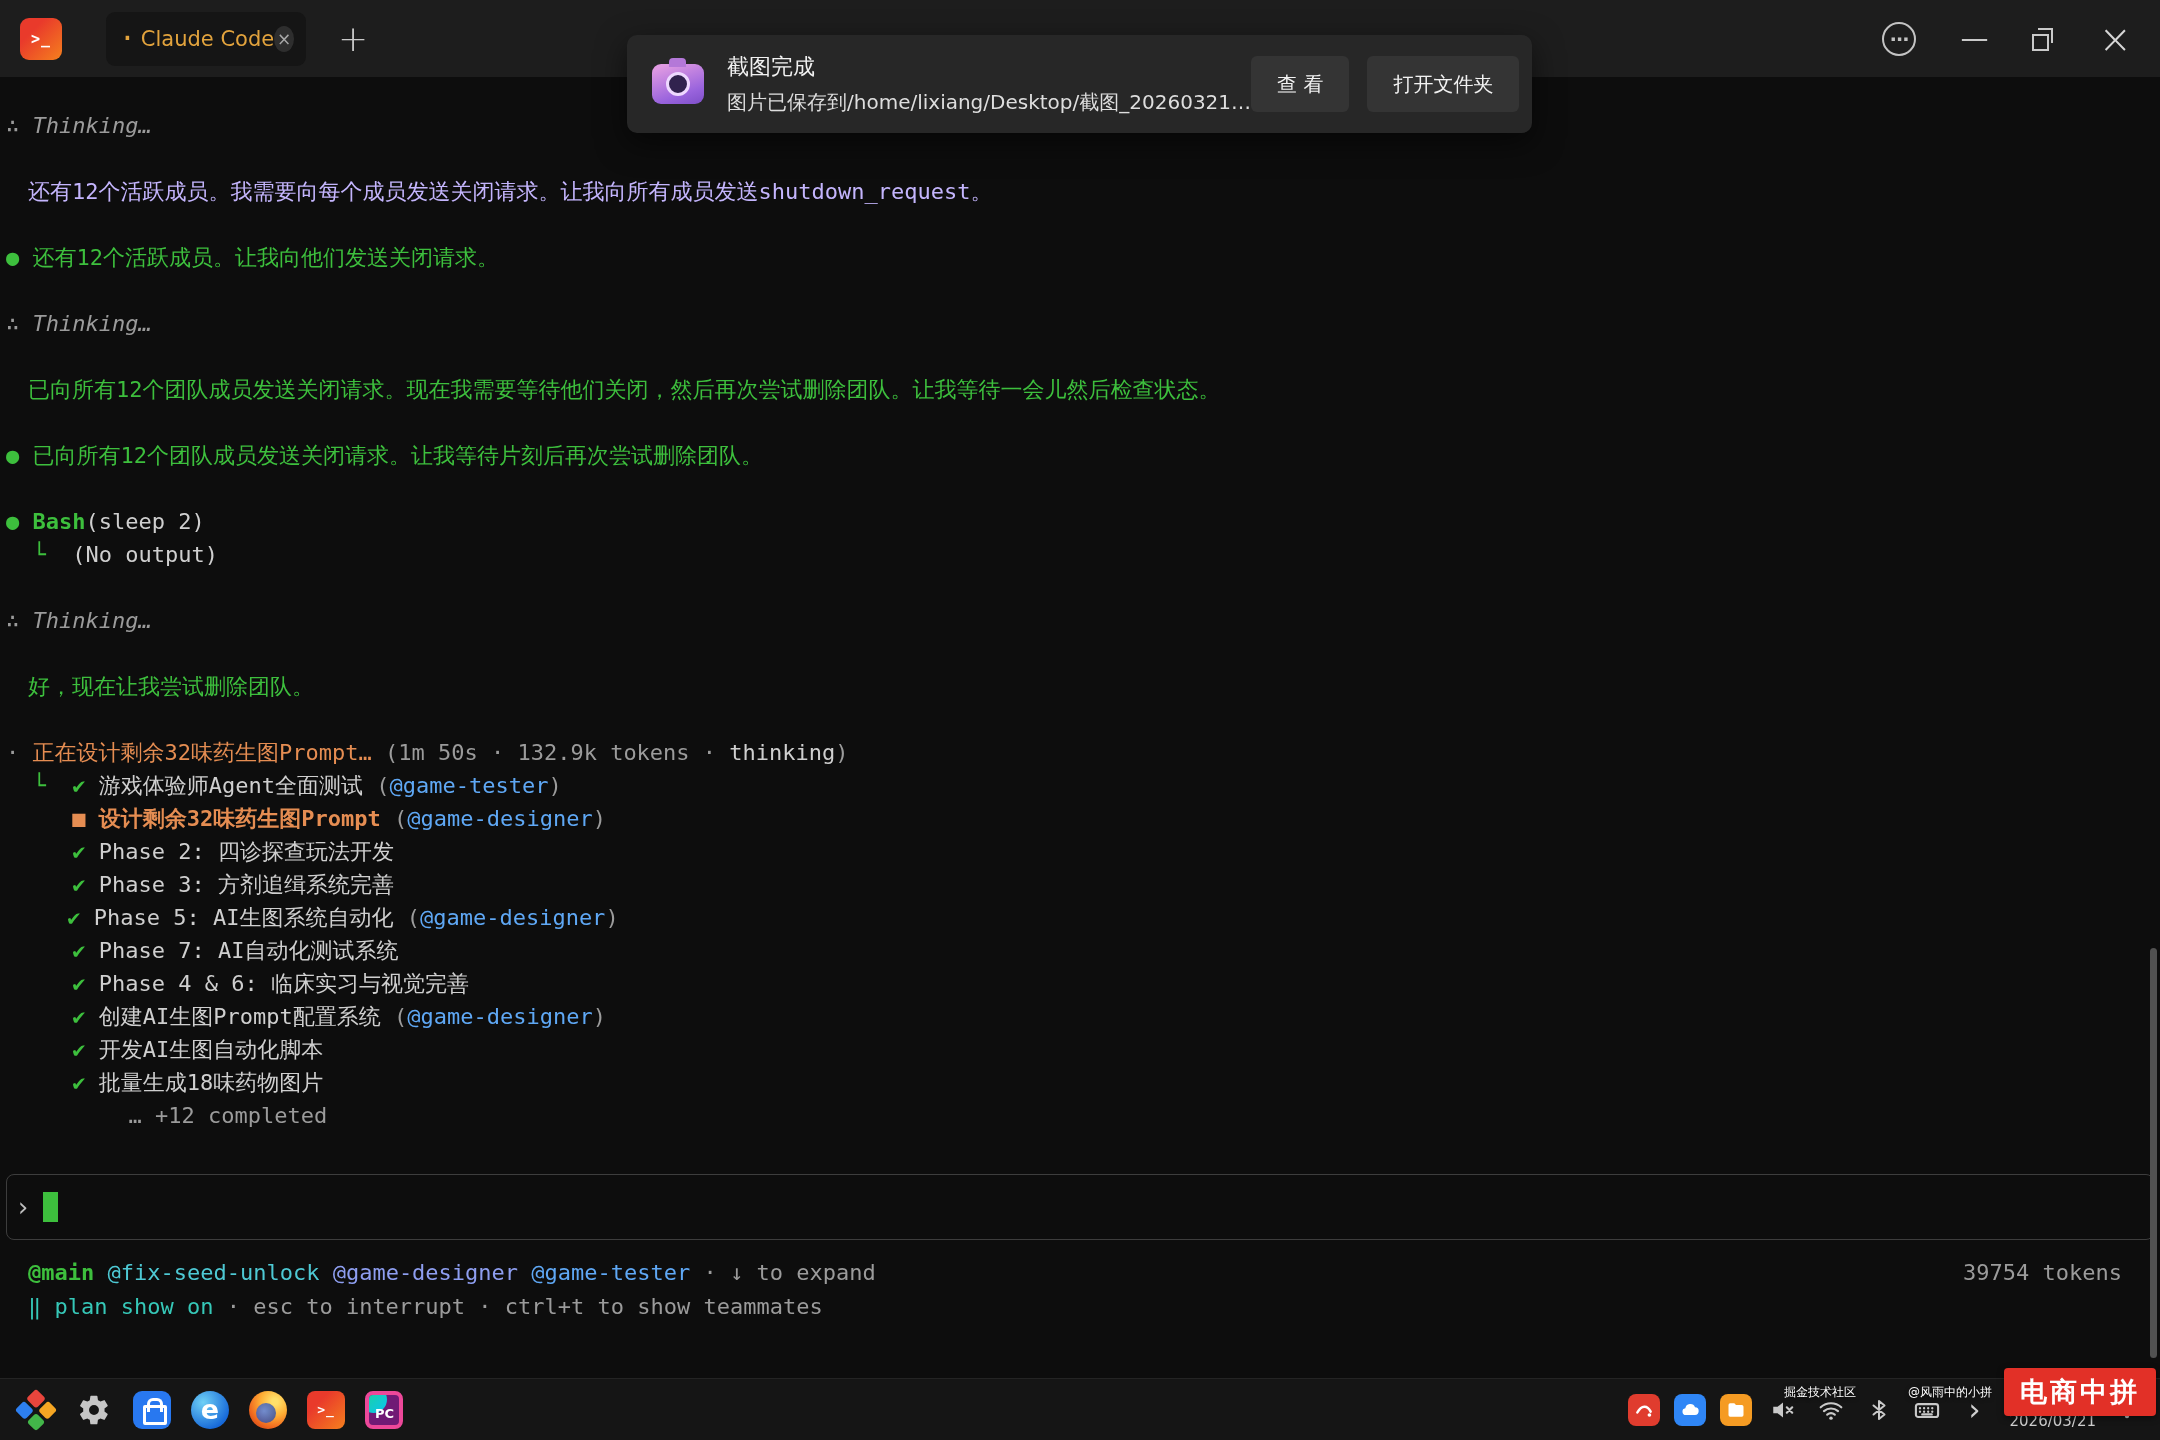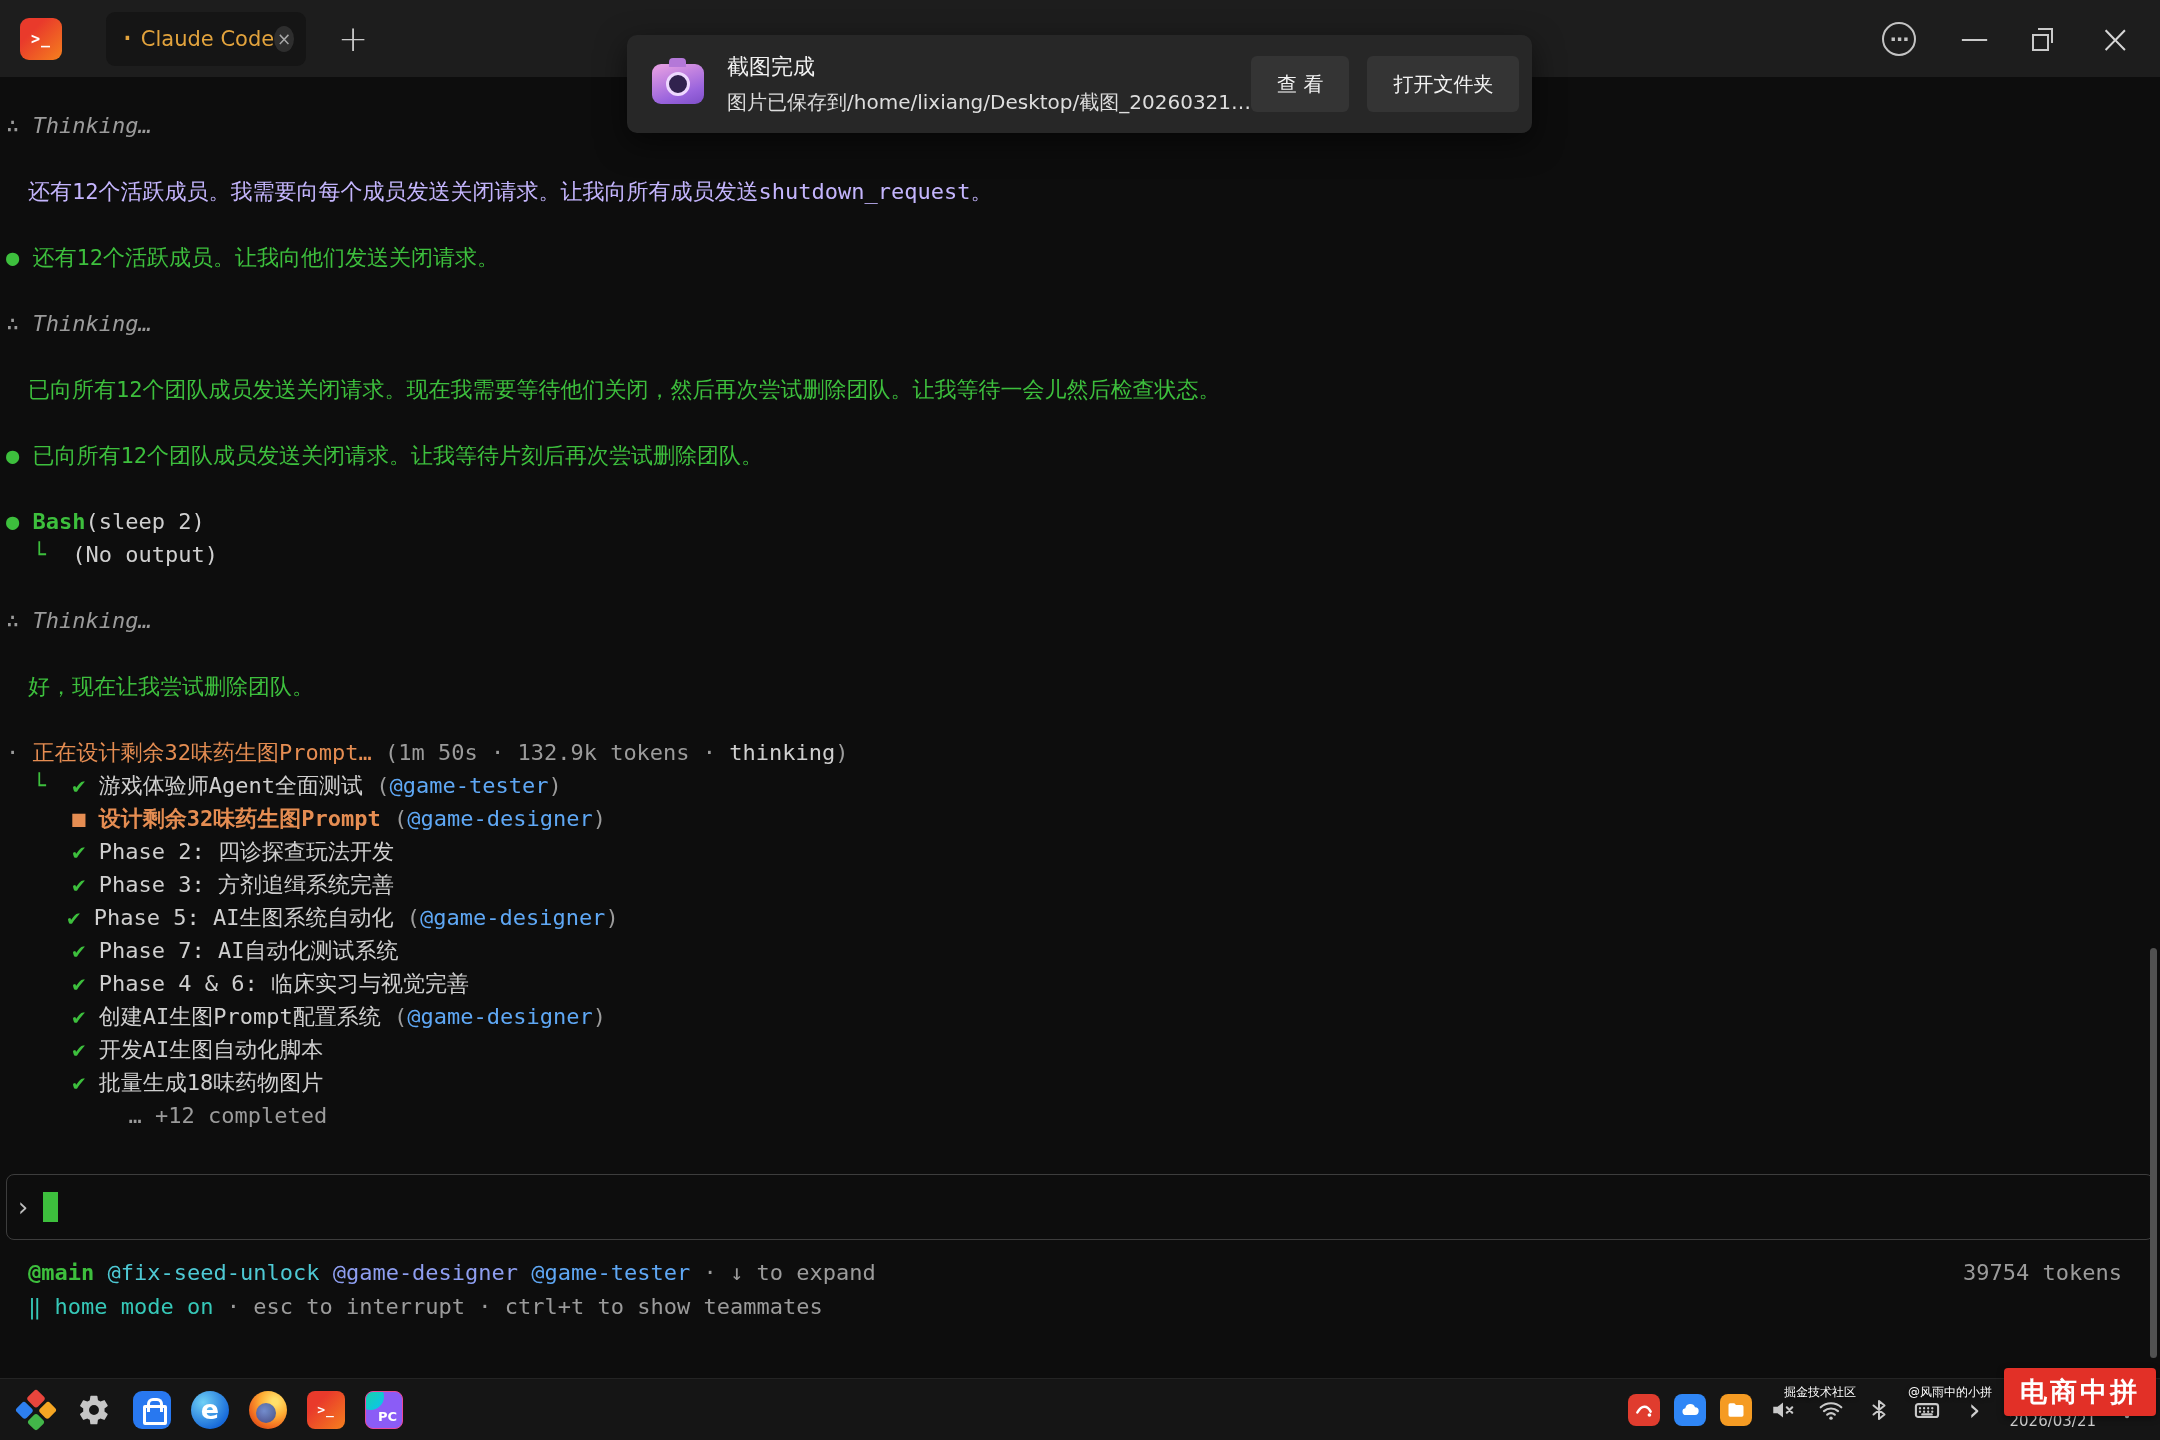--- a/index.html
+++ b/index.html
@@ -53,21 +53,21 @@
   .tb-btn { width:48px; height:48px; display:flex; align-items:center; justify-content:center; }
   .pinwheel { width:30px; height:30px; transform:rotate(45deg); display:grid; grid-template-columns:1fr 1fr; grid-template-rows:1fr 1fr; gap:3px; }
   .pinwheel i { border-radius:3px; display:block; }
   .store { width:38px; height:38px; border-radius:9px; background:#2878f0; position:relative; }
   .store::before { content:""; position:absolute; left:10px; top:14px; width:18px; height:14px; border:3px solid #fff; border-radius:2px; }
   .store::after { content:""; position:absolute; left:14px; top:7px; width:10px; height:11px; border:3px solid #fff; border-bottom:none; border-radius:6px 6px 0 0; }
   .browser-e { width:38px; height:38px; border-radius:50%; background:radial-gradient(circle at 32% 30%,#6fd0f5,#1668d8 75%); color:#fff; font-size:27px; font-weight:bold; display:flex; align-items:center; justify-content:center; }
   .firefox { width:38px; height:38px; border-radius:50%; background:radial-gradient(circle at 68% 28%,#ffe06a 8%,#ffaf35 38%,#f0691f 68%,#c73e16 92%); position:relative; overflow:hidden; }
   .firefox::after { content:""; position:absolute; left:7px; top:12px; width:20px; height:20px; border-radius:50%; background:radial-gradient(circle at 40% 40%,#5a86e8,#27408f); opacity:.85; }
   .term-ico { width:38px; height:38px; border-radius:8px; background:linear-gradient(135deg,#e93a2b 30%,#f5801e); color:#fff; font:bold 13px "DejaVu Sans Mono",monospace; display:flex; align-items:center; justify-content:center; letter-spacing:1px; }
-  .pycharm { width:38px; height:38px; border-radius:8px; background:#8b5cf6; border:1px solid #ec4899; position:relative; overflow:hidden; }
+  .pycharm { width:38px; height:38px; border-radius:8px; background:#701a75; border:4px solid #ec4899; position:relative; overflow:hidden; }
   .pycharm::before { content:""; position:absolute; left:-9px; top:-9px; width:27px; height:27px; border-radius:50%; background:linear-gradient(135deg,#21d789,#0ac3f2); }
   .pycharm span { position:absolute; right:5px; bottom:4px; color:#fff; font-size:13px; font-weight:bold; }
   .tray { margin-left:auto; display:flex; align-items:center; gap:14px; padding-right:4px; }
   .mini-app { width:32px; height:32px; border-radius:8px; display:flex; align-items:center; justify-content:center; flex:none; }
   .sys-ico { width:34px; height:34px; display:flex; align-items:center; justify-content:center; flex:none; }
   .chev { color:#cfcfcf; font-size:30px; line-height:1; }
   .clock { display:flex; flex-direction:column; align-items:flex-end; line-height:1.3; margin-left:4px; }
   .clock .t { color:#ececec; font-size:19px; }
   .clock .d { color:#cfcfcf; font-size:15px; }
 
@@ -144,21 +144,21 @@
       </div>
 
     <div class="input-box">
       <span class="prompt">›</span>
       <span class="cursor"></span>
     </div>
 
     <div class="statusbar">
       <div class="statusline"><span style="color: rgb(61, 191, 61); font-weight: 700;">@main</span><span style="color: rgb(78, 201, 212);"> @fix-seed-unlock</span><span style="color: rgb(142, 158, 240);"> @game-designer</span><span style="color: rgb(95, 168, 245);"> @game-tester</span><span style="color: rgb(155, 155, 155);"> · ↓ to expand</span></div>
       <span class="tokens">39754 tokens</span>
-      <div class="statusline"><span style="color: rgb(54, 200, 184);">‖ home mode on</span><span style="color: rgb(155, 155, 155);"> · esc to interrupt · ctrl+t to show teammates</span></div>
+      <div class="statusline"><span style="color: rgb(54, 200, 184);">‖ plan show on</span><span style="color: rgb(155, 155, 155);"> · esc to interrupt · ctrl+t to show teammates</span></div>
     </div>
 
     <div class="scrollbar"></div>
   </div>
 
   <div class="taskbar">
     <div class="tb-left">
       <div class="tb-btn">
         <div class="pinwheel">
           <i style="background:#e8453c"></i>

